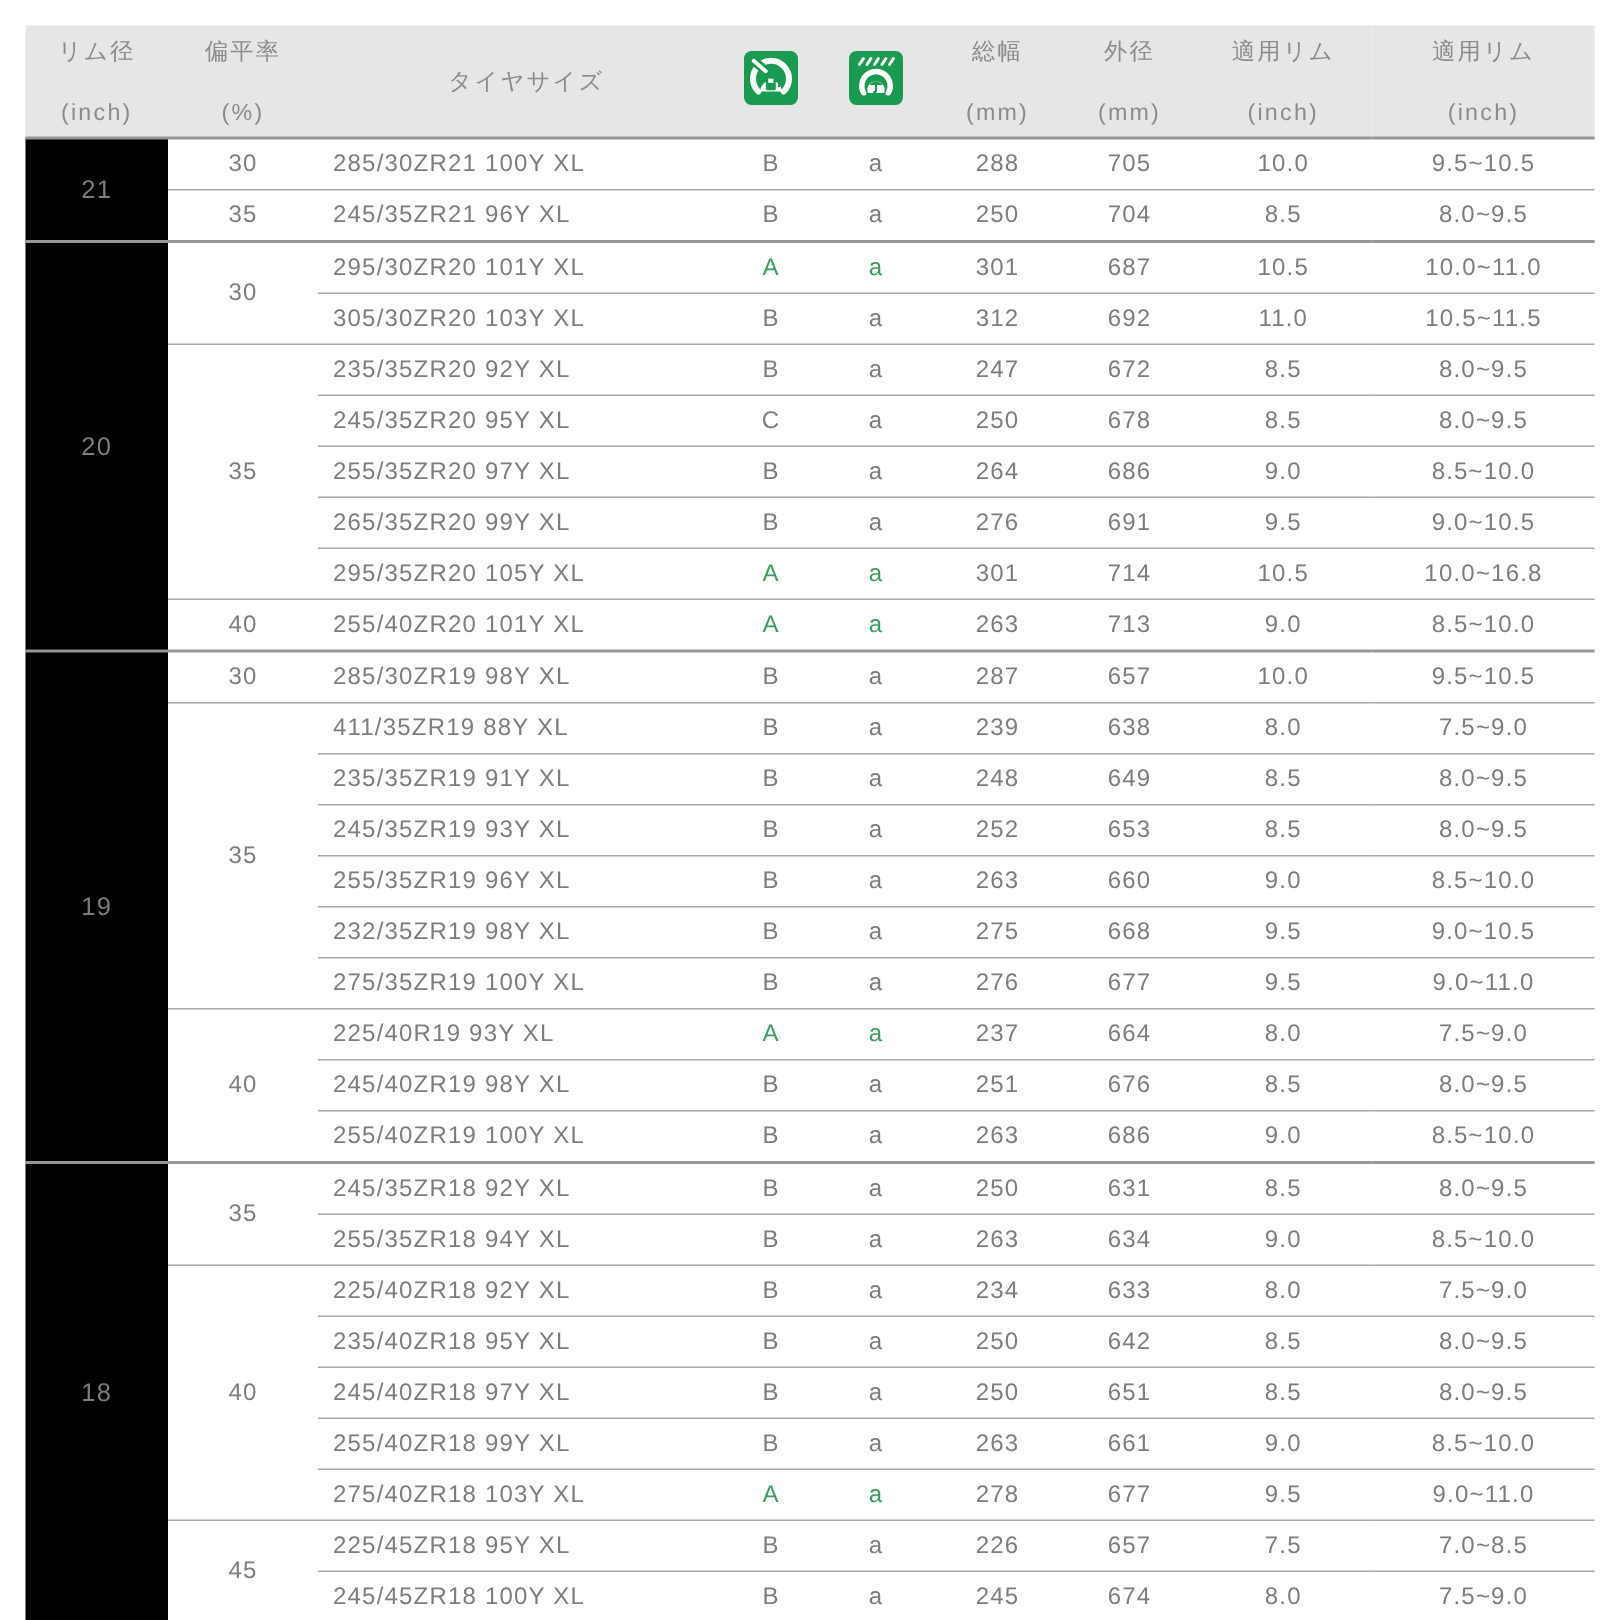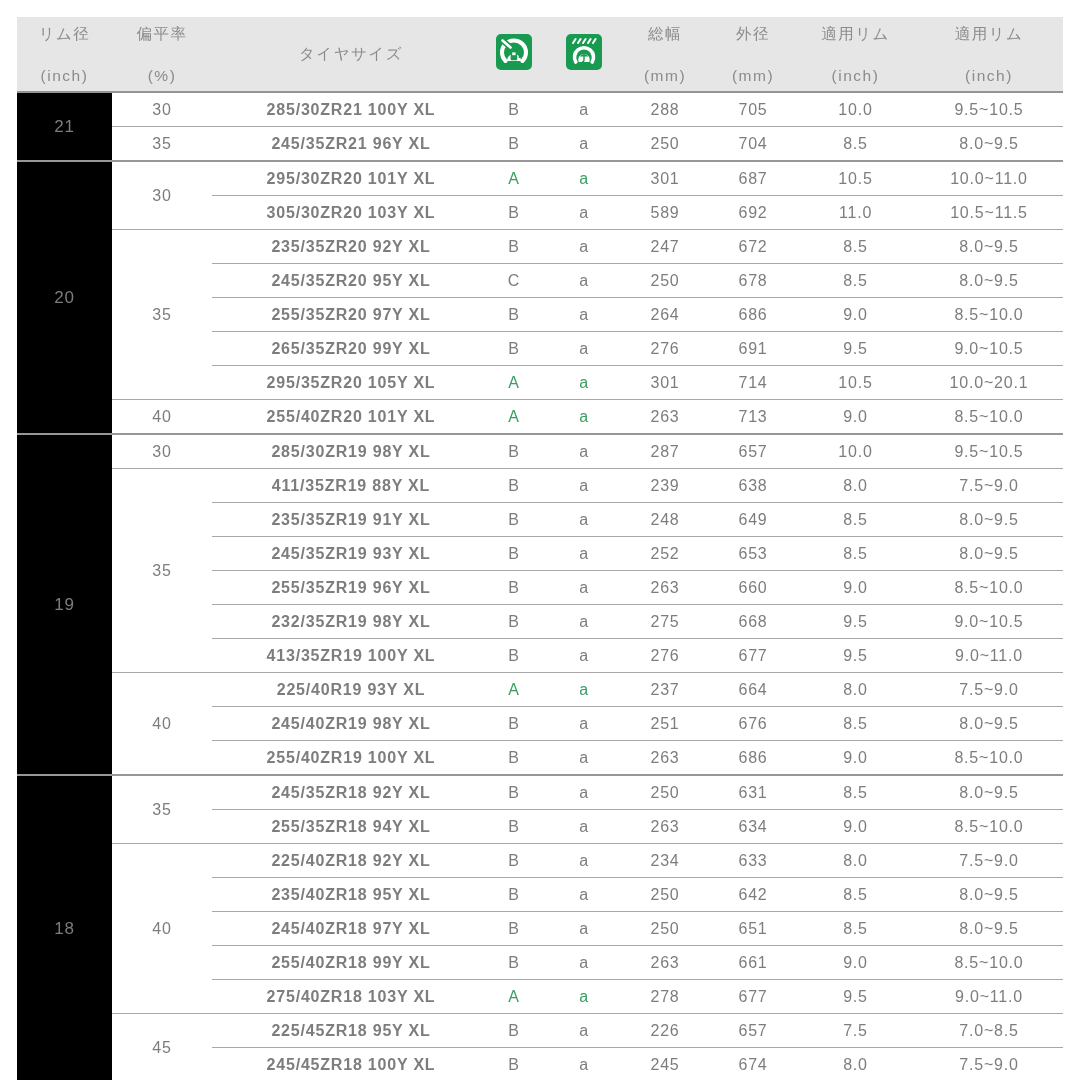--- a/index.html
+++ b/index.html
@@ -42,23 +42,22 @@
     text-align: center;
     padding: 0;
     letter-spacing: 0.8px;
     vertical-align: middle;
   }
   td.rim-cell {
     background: #000000;
     font-size: 17px;
   }
   td.size-cell {
-    text-align: center;
+    text-align: left;
     padding-left: 10px;
-    font-weight: bold;
   }
   .section-start { border-top: 2px solid #979797; }
   .group-start   { border-top: 1px solid #a8a8a8; }
   .row-start     { border-top: 1px solid #a8a8a8; }
   .green { color: #3a9e62; }
   .icon { display: inline-block; line-height: 0; }
 </style>
 </head>
 <body>
 
@@ -162,21 +161,21 @@
           <td class="grade-cell green section-start">a</td>
           <td class="num-cell section-start">301</td>
           <td class="num-cell section-start">687</td>
           <td class="num-cell section-start">10.5</td>
           <td class="num-cell section-start">10.0~11.0</td>
         </tr>
         <tr>
           <td class="size-cell row-start">305/30ZR20 103Y XL</td>
           <td class="grade-cell row-start">B</td>
           <td class="grade-cell row-start">a</td>
-          <td class="num-cell row-start">589</td>
+          <td class="num-cell row-start">312</td>
           <td class="num-cell row-start">692</td>
           <td class="num-cell row-start">11.0</td>
           <td class="num-cell row-start">10.5~11.5</td>
         </tr>
         <tr>
           <td rowspan="5" class="aspect-cell group-start">35</td>
           <td class="size-cell group-start">235/35ZR20 92Y XL</td>
           <td class="grade-cell group-start">B</td>
           <td class="grade-cell group-start">a</td>
           <td class="num-cell group-start">247</td>
@@ -211,21 +210,21 @@
           <td class="num-cell row-start">9.5</td>
           <td class="num-cell row-start">9.0~10.5</td>
         </tr>
         <tr>
           <td class="size-cell row-start">295/35ZR20 105Y XL</td>
           <td class="grade-cell green row-start">A</td>
           <td class="grade-cell green row-start">a</td>
           <td class="num-cell row-start">301</td>
           <td class="num-cell row-start">714</td>
           <td class="num-cell row-start">10.5</td>
-          <td class="num-cell row-start">10.0~20.1</td>
+          <td class="num-cell row-start">10.0~16.8</td>
         </tr>
         <tr>
           <td rowspan="1" class="aspect-cell group-start">40</td>
           <td class="size-cell group-start">255/40ZR20 101Y XL</td>
           <td class="grade-cell green group-start">A</td>
           <td class="grade-cell green group-start">a</td>
           <td class="num-cell group-start">263</td>
           <td class="num-cell group-start">713</td>
           <td class="num-cell group-start">9.0</td>
           <td class="num-cell group-start">8.5~10.0</td>
@@ -281,21 +280,21 @@
         <tr>
           <td class="size-cell row-start">232/35ZR19 98Y XL</td>
           <td class="grade-cell row-start">B</td>
           <td class="grade-cell row-start">a</td>
           <td class="num-cell row-start">275</td>
           <td class="num-cell row-start">668</td>
           <td class="num-cell row-start">9.5</td>
           <td class="num-cell row-start">9.0~10.5</td>
         </tr>
         <tr>
-          <td class="size-cell row-start">413/35ZR19 100Y XL</td>
+          <td class="size-cell row-start">275/35ZR19 100Y XL</td>
           <td class="grade-cell row-start">B</td>
           <td class="grade-cell row-start">a</td>
           <td class="num-cell row-start">276</td>
           <td class="num-cell row-start">677</td>
           <td class="num-cell row-start">9.5</td>
           <td class="num-cell row-start">9.0~11.0</td>
         </tr>
         <tr>
           <td rowspan="3" class="aspect-cell group-start">40</td>
           <td class="size-cell group-start">225/40R19 93Y XL</td>

